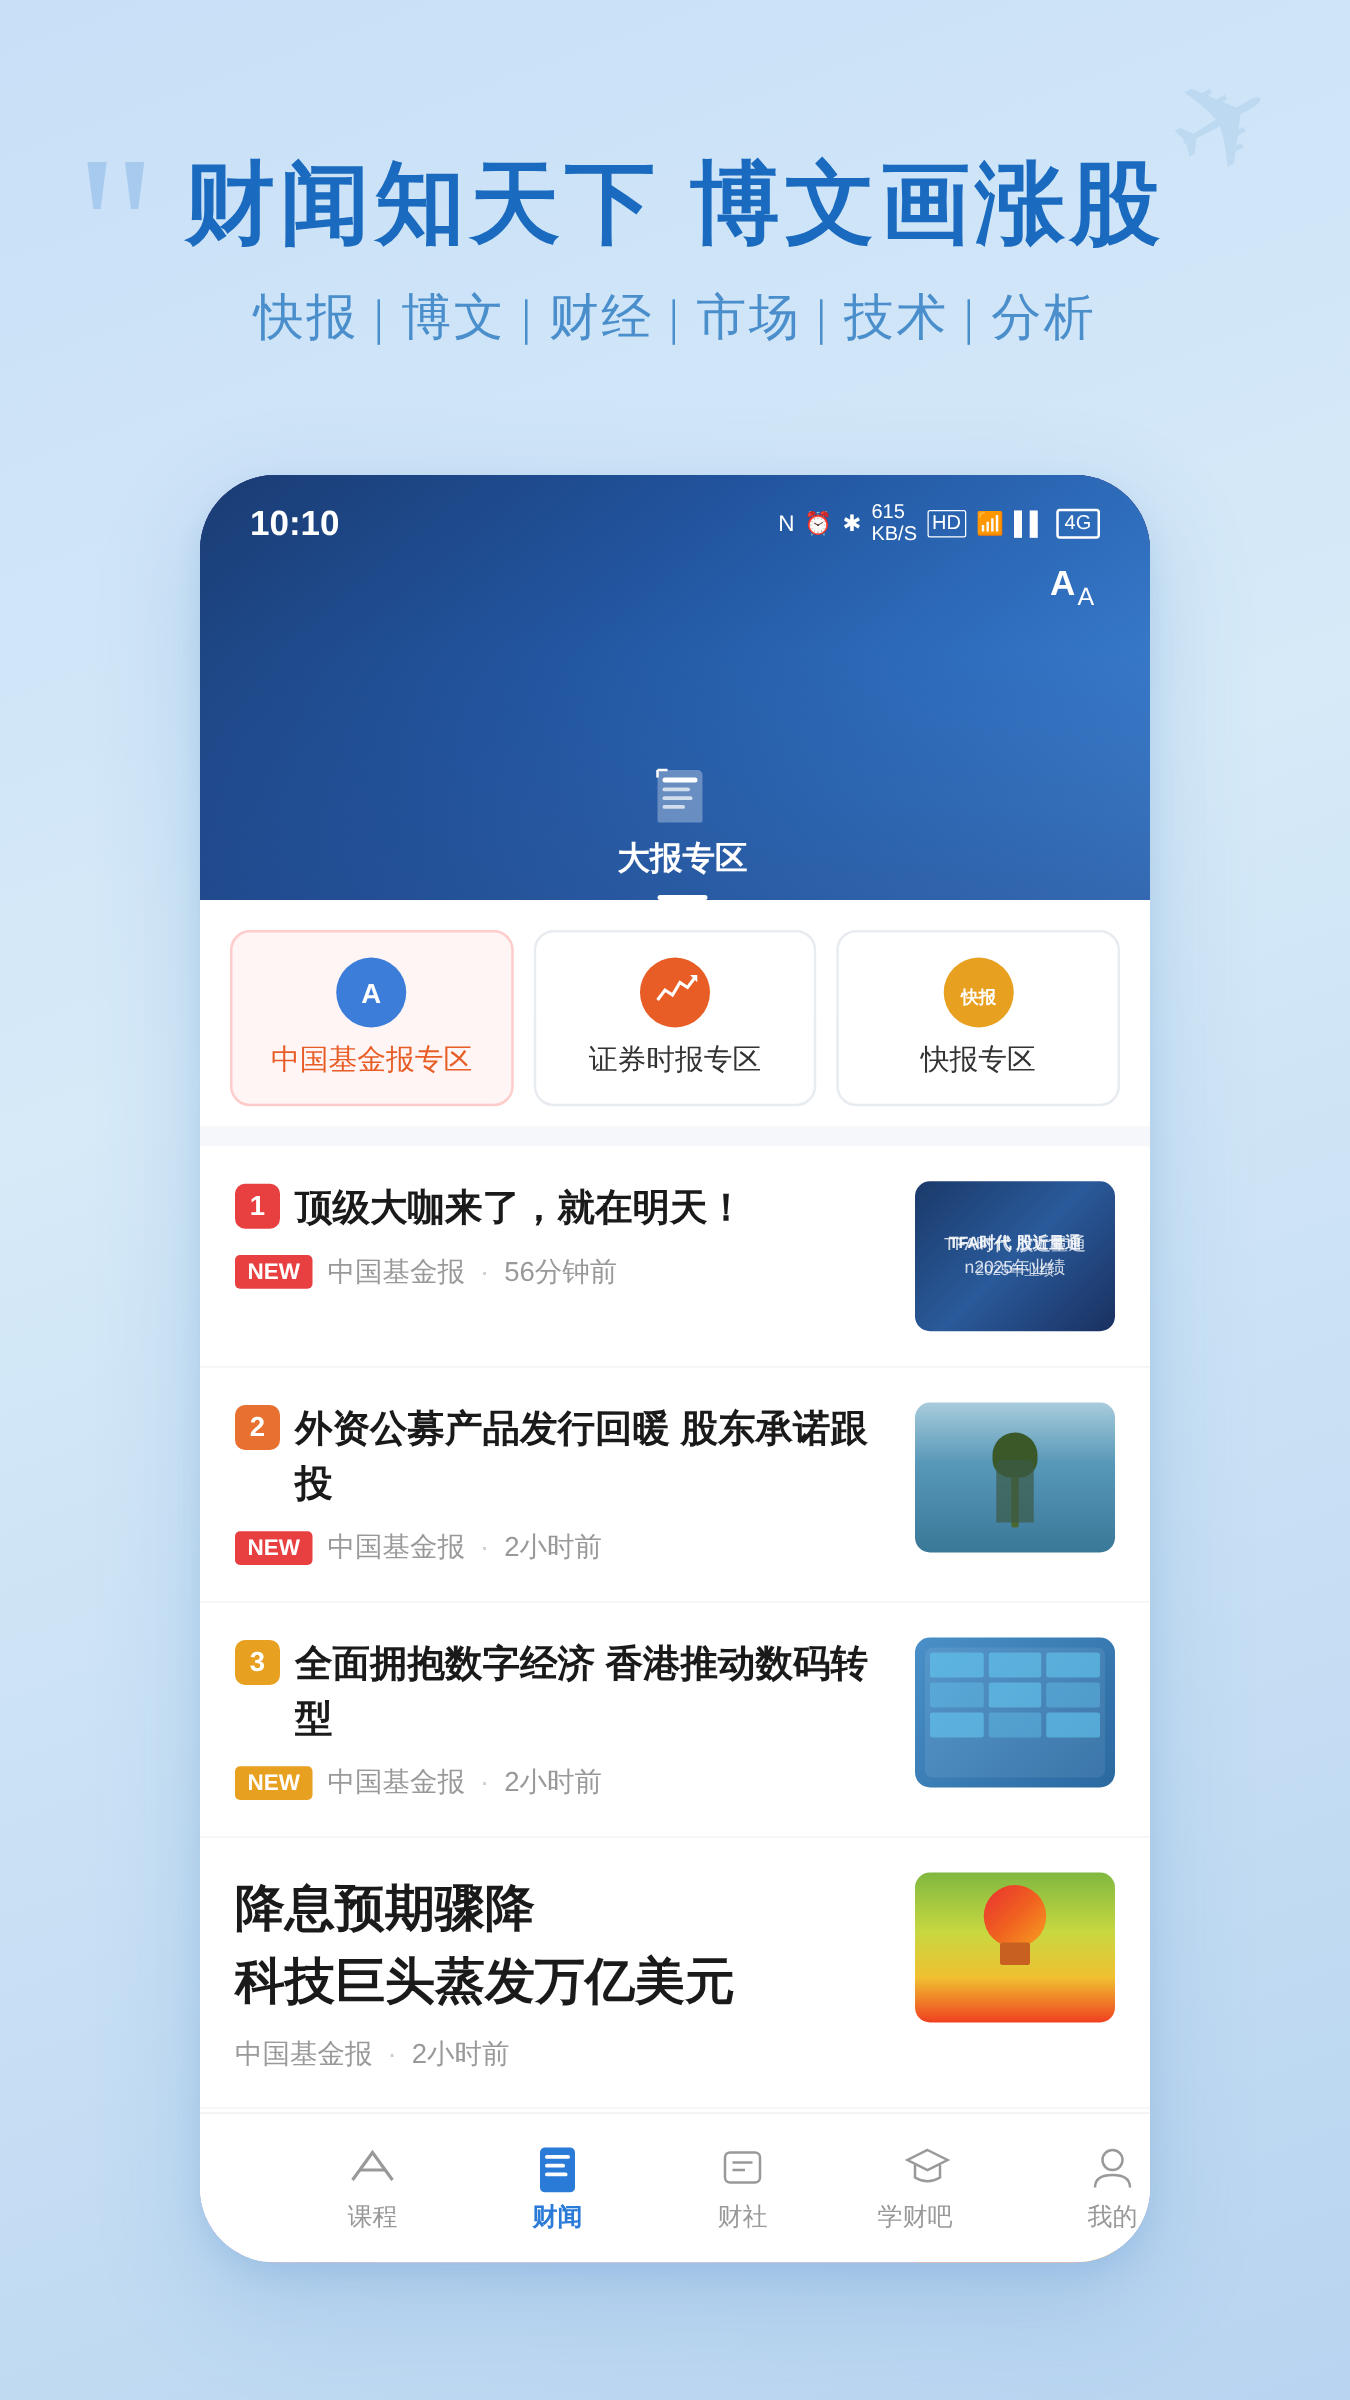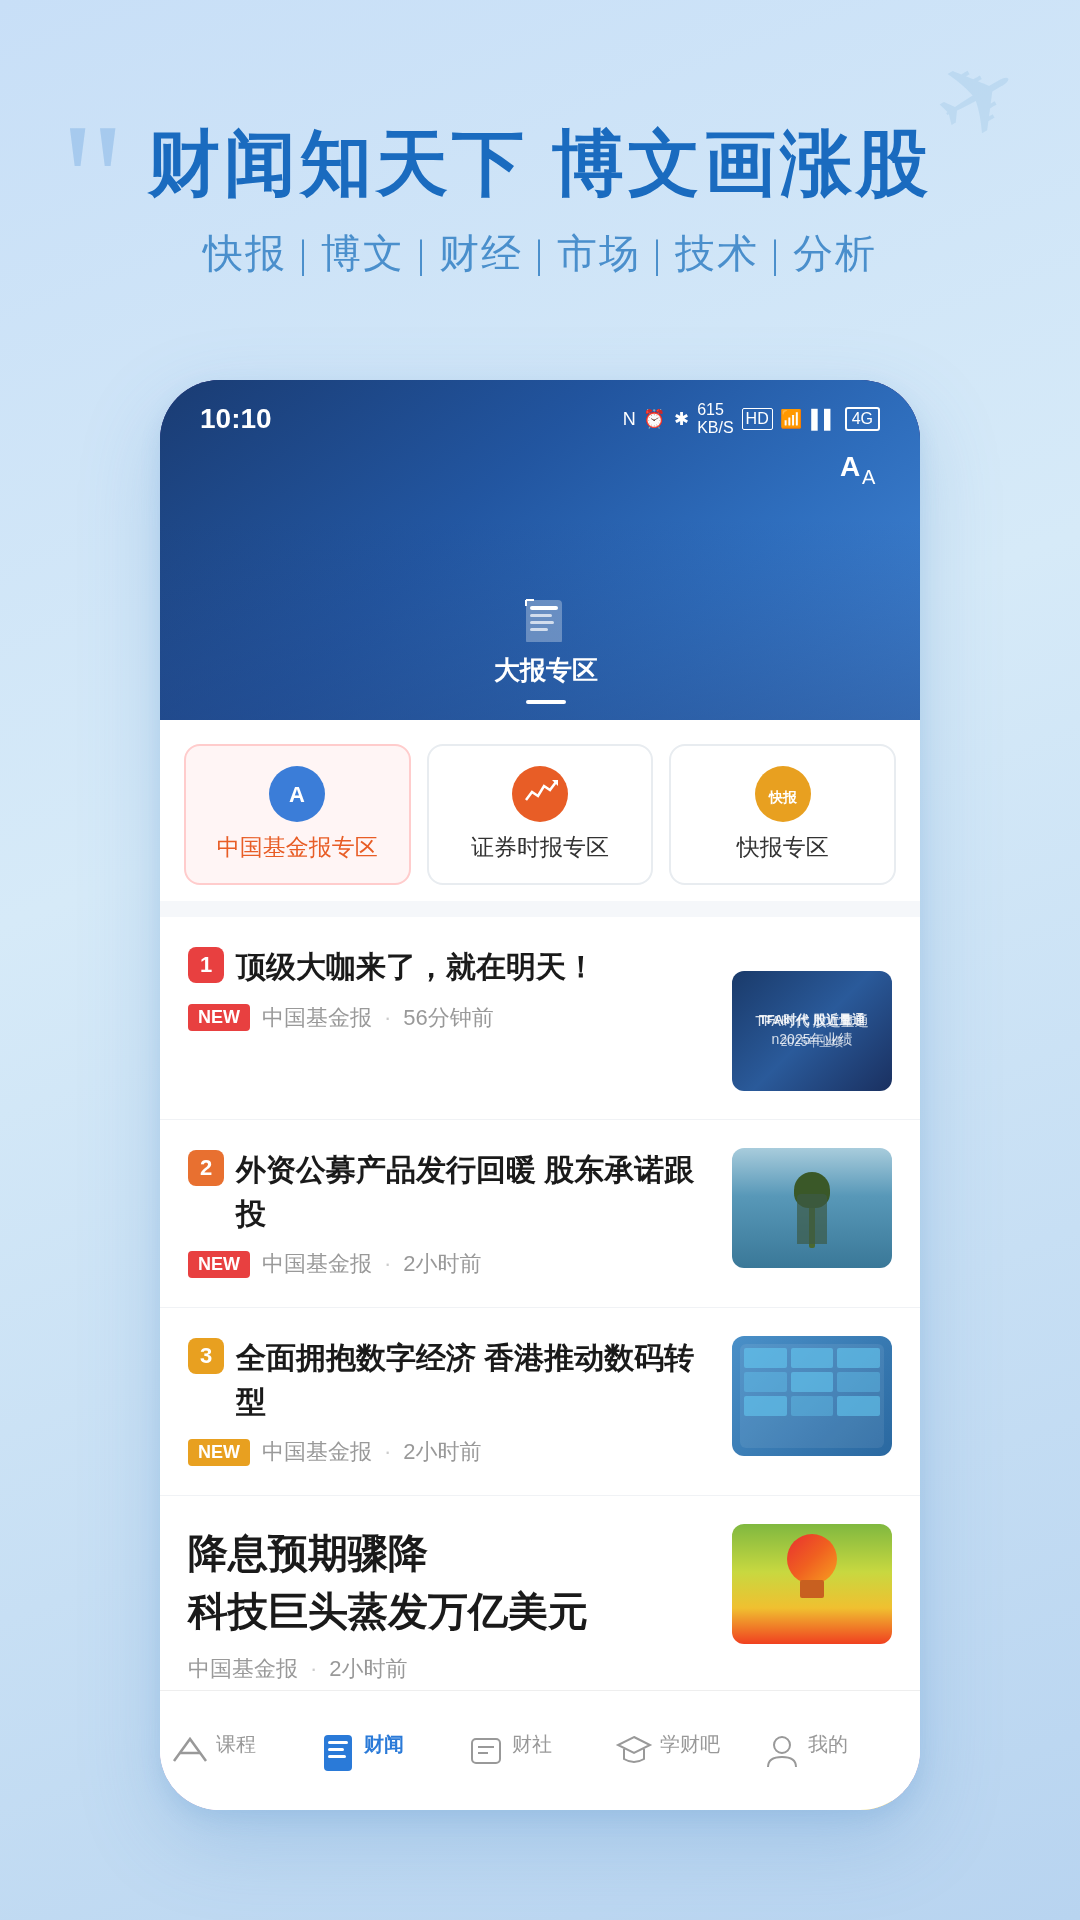--- a/index.html
+++ b/index.html
@@ -129,21 +129,21 @@
     
     .header-tabs {
       position: absolute;
       bottom: 0;
       left: 12px;
       right: 0;
       z-index: 10;
       display: flex;
       justify-content: center;
       gap: 80px;
-      padding-bottom: 16px;
+      padding-bottom: 0;
     }
     .header-tab {
       display: flex;
       flex-direction: column;
       align-items: center;
       gap: 8px;
       padding-bottom: 16px;
       cursor: pointer;
       position: relative;
     }
@@ -301,21 +301,20 @@
       width: 160px;
       height: 120px;
       border-radius: 12px;
       flex-shrink: 0;
       overflow: hidden;
     }
     
     .thumb-1 {
       background: linear-gradient(135deg, #1a3a6a 0%, #2a5a9a 50%, #1a3060 100%);
       position: relative;
-      margin-top: 26px;
     }
     .thumb-1::after {
       content: 'TFA时代 股近量通\n2025年业绩';
       position: absolute;
       inset: 0;
       display: flex;
       align-items: center;
       justify-content: center;
       font-size: 14px;
       color: rgba(255,255,255,0.8);
@@ -349,22 +348,22 @@
       background: #fff;
       border-top: 1px solid #eee;
       display: flex;
       align-items: center;
       justify-content: space-around;
       padding: 0 10px;
       z-index: 100;
     }
     .nav-item {
       display: flex;
-      flex-direction: row;
-      align-items: flex-start;
+      flex-direction: column;
+      align-items: flex-end;
       gap: 6px;
       cursor: pointer;
       flex: 1;
     }
     .nav-label {
       font-size: 20px;
       color: #999;
     }
     .nav-label.active { color: #2a7ad8; font-weight: 600; }
 

